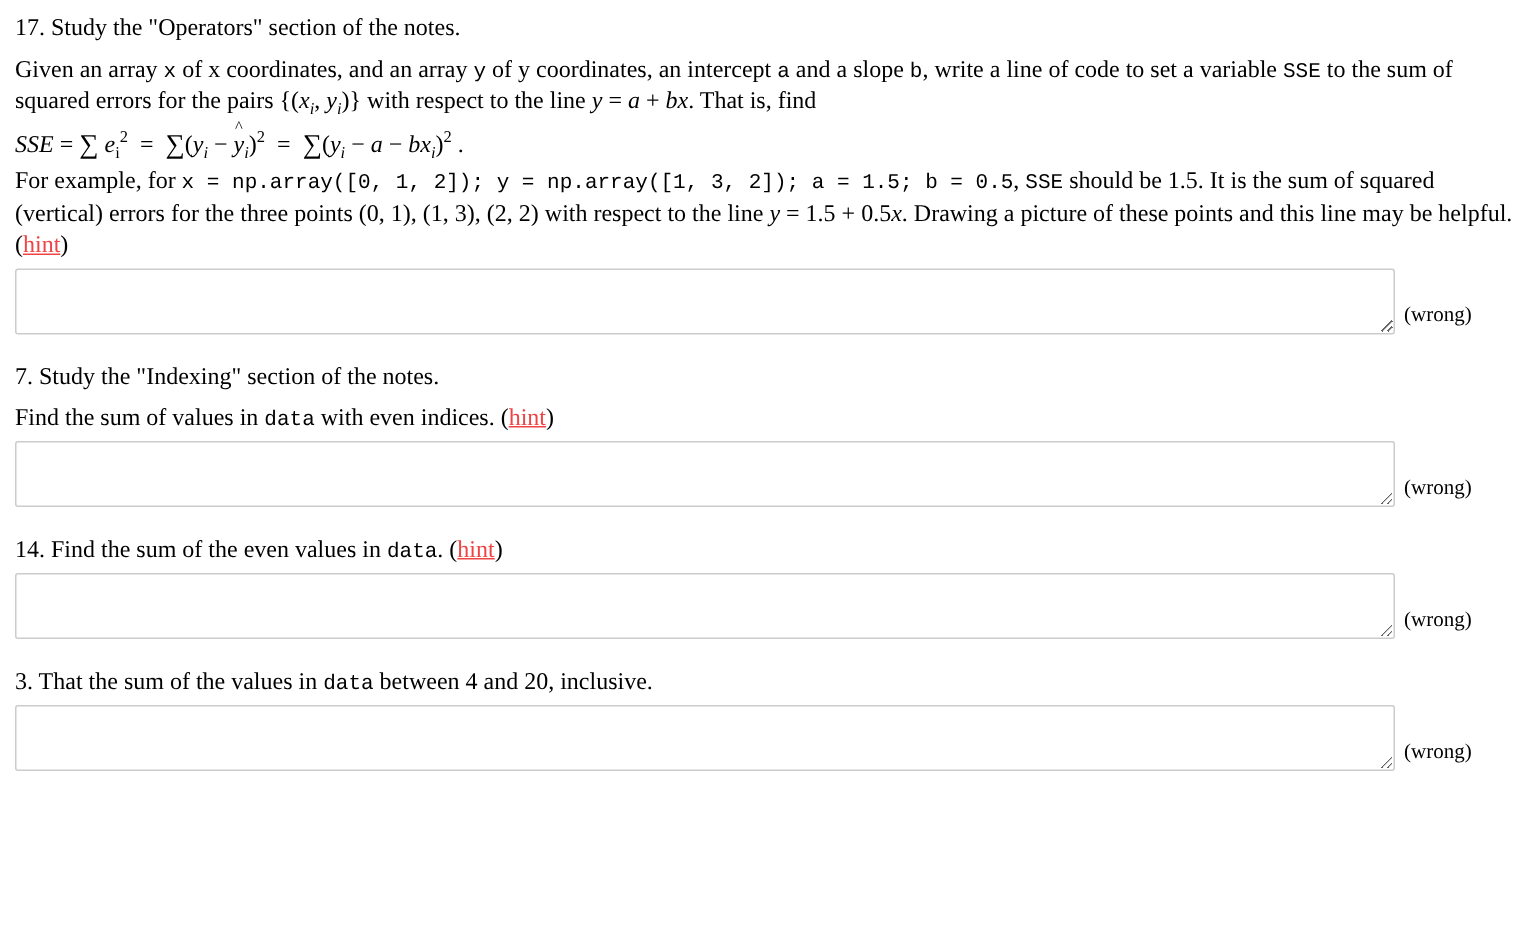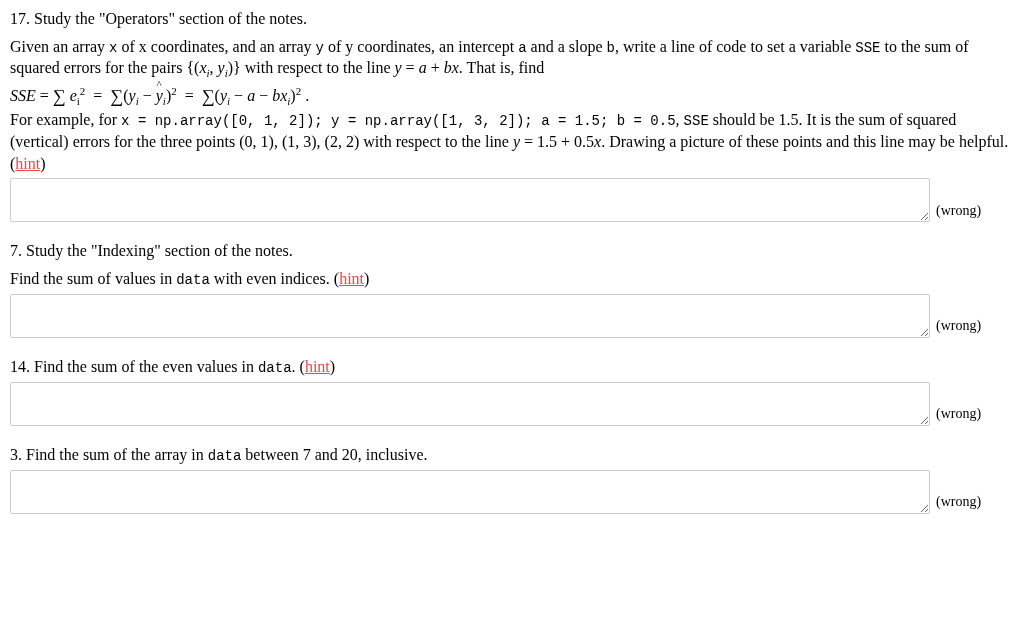--- a/index.html
+++ b/index.html
@@ -122,19 +122,19 @@
   </div>
   <div class="answer-row">
     <textarea class="answer" style=""></textarea>
     <span class="status">(wrong)</span>
   </div>
 </div>
 
 <div class="question">
   <div class="paratext">
     <span>3.</span>
-    <span>Find the sum of the array in </span><span class="code">data</span><span> between 7 and 20, inclusive.</span>
+    <span>That the sum of the values in </span><span class="code">data</span><span> between 4 and 20, inclusive.</span>
   </div>
   <div class="answer-row">
     <textarea class="answer" style=""></textarea>
     <span class="status">(wrong)</span>
   </div>
 </div>
 
 </body></html>

